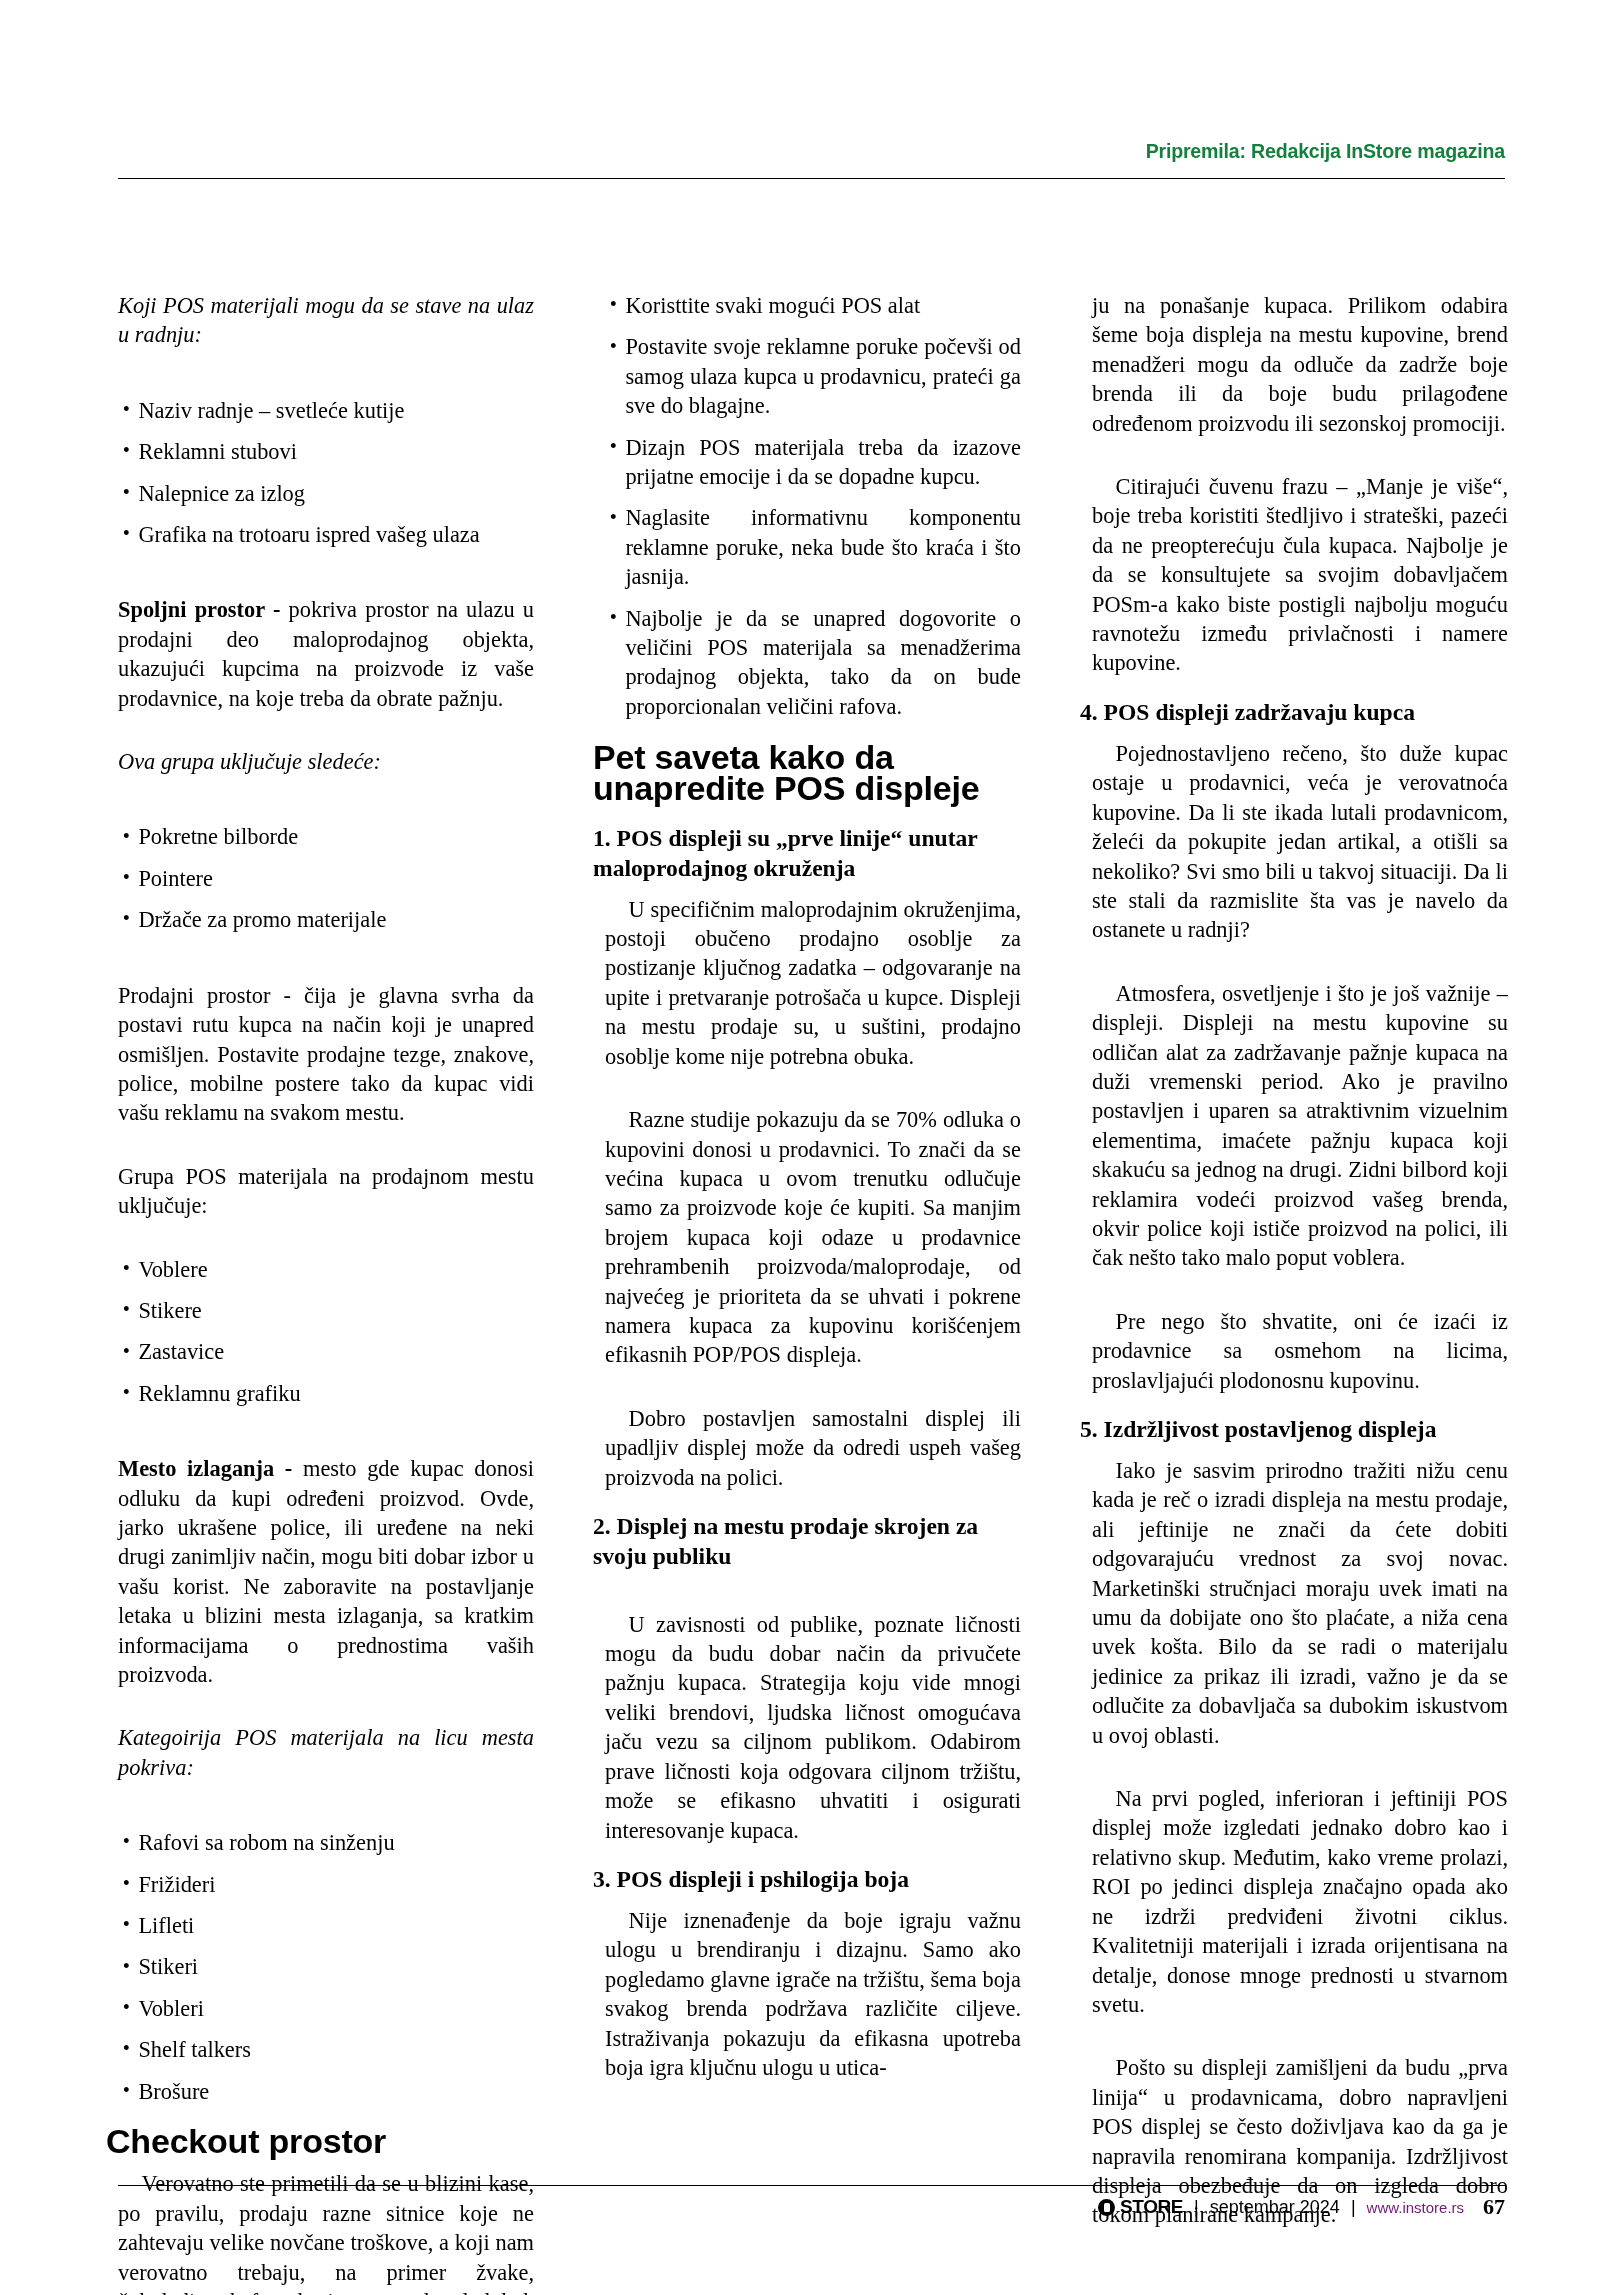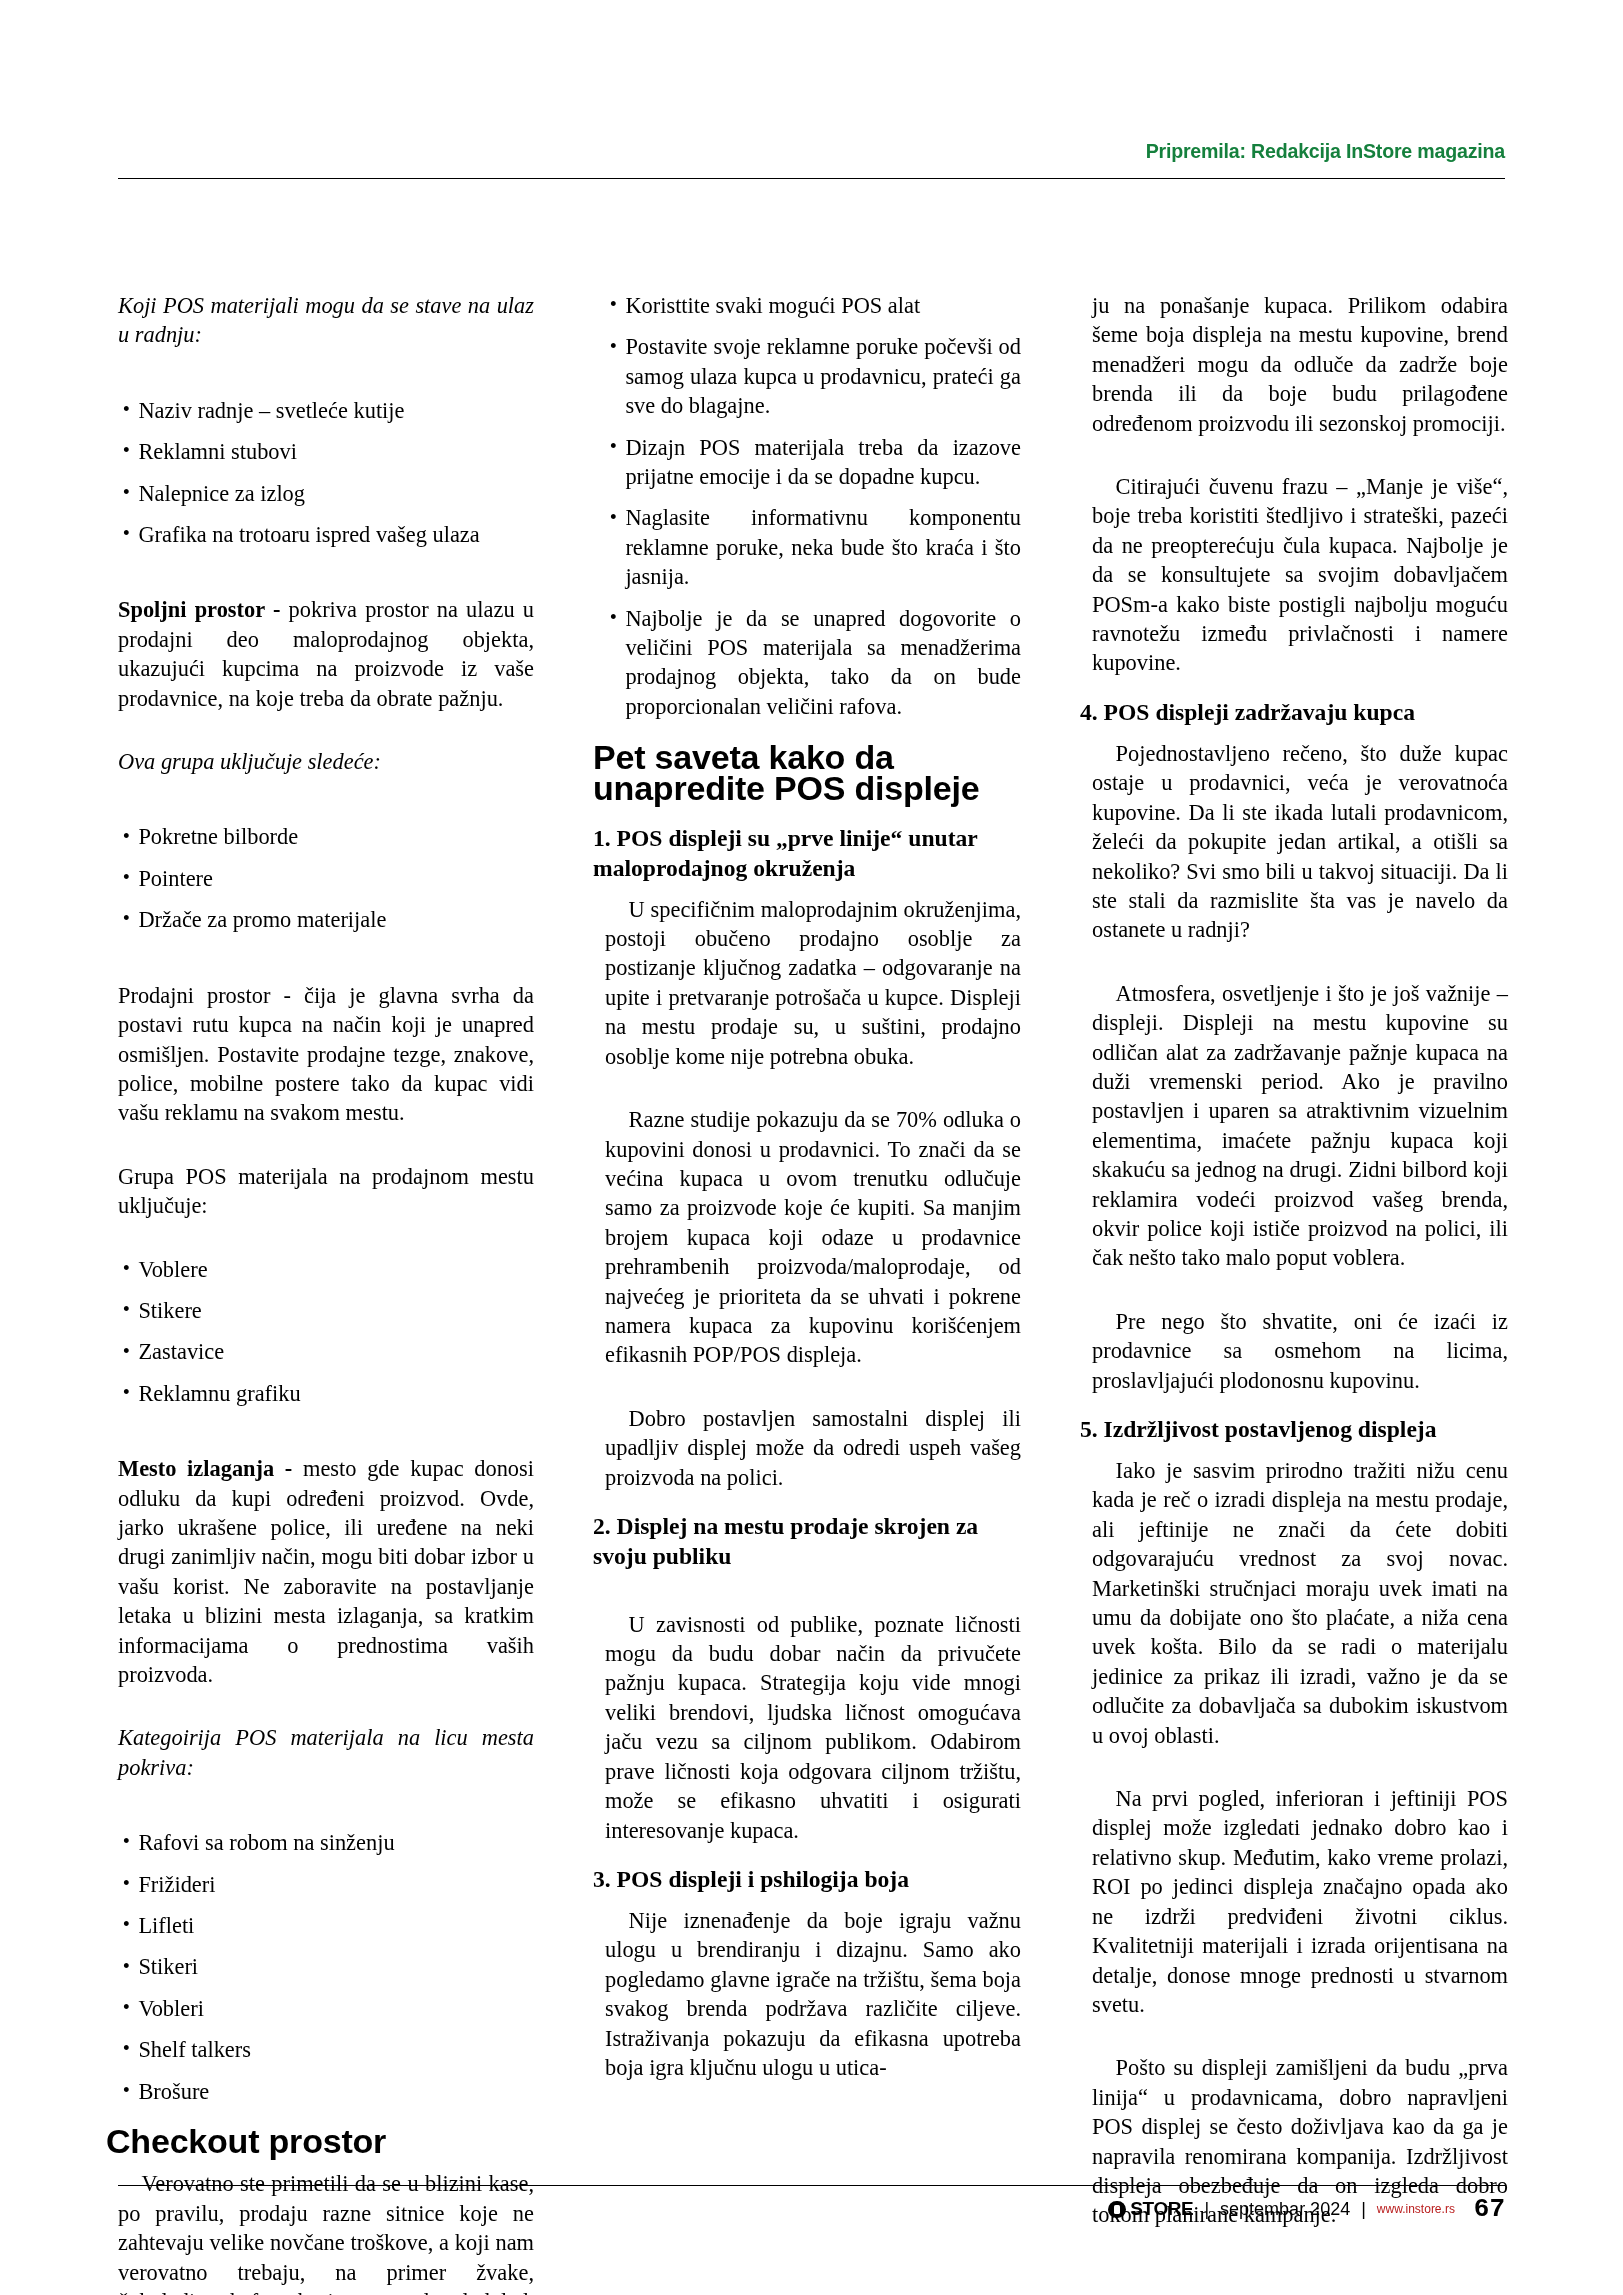--- a/index.html
+++ b/index.html
@@ -174,27 +174,27 @@
     background: #fff;
     border-radius: 1.6px;
   }
   .footer-sep {
     color: #000;
   }
   .footer-date {
     font-size: 18px;
   }
   .footer-url {
-    font-size: 12px;
-    color: #b91c1c;
+    font-size: 15px;
+    color: #701a75;
   }
   .page-num {
-    font-family: Liberation Mono, monospace;
-    font-weight: bold;
-    font-size: 26px;
+    font-family: Liberation Serif, serif;
+    font-weight: bold;
+    font-size: 22px;
     margin-left: 7.9px;
   }
 </style>
 </head>
 <body>
 
 <div class="page">
 
   <div class="header">
     <div class="header-credit">Pripremila: Redakcija InStore magazina</div>

